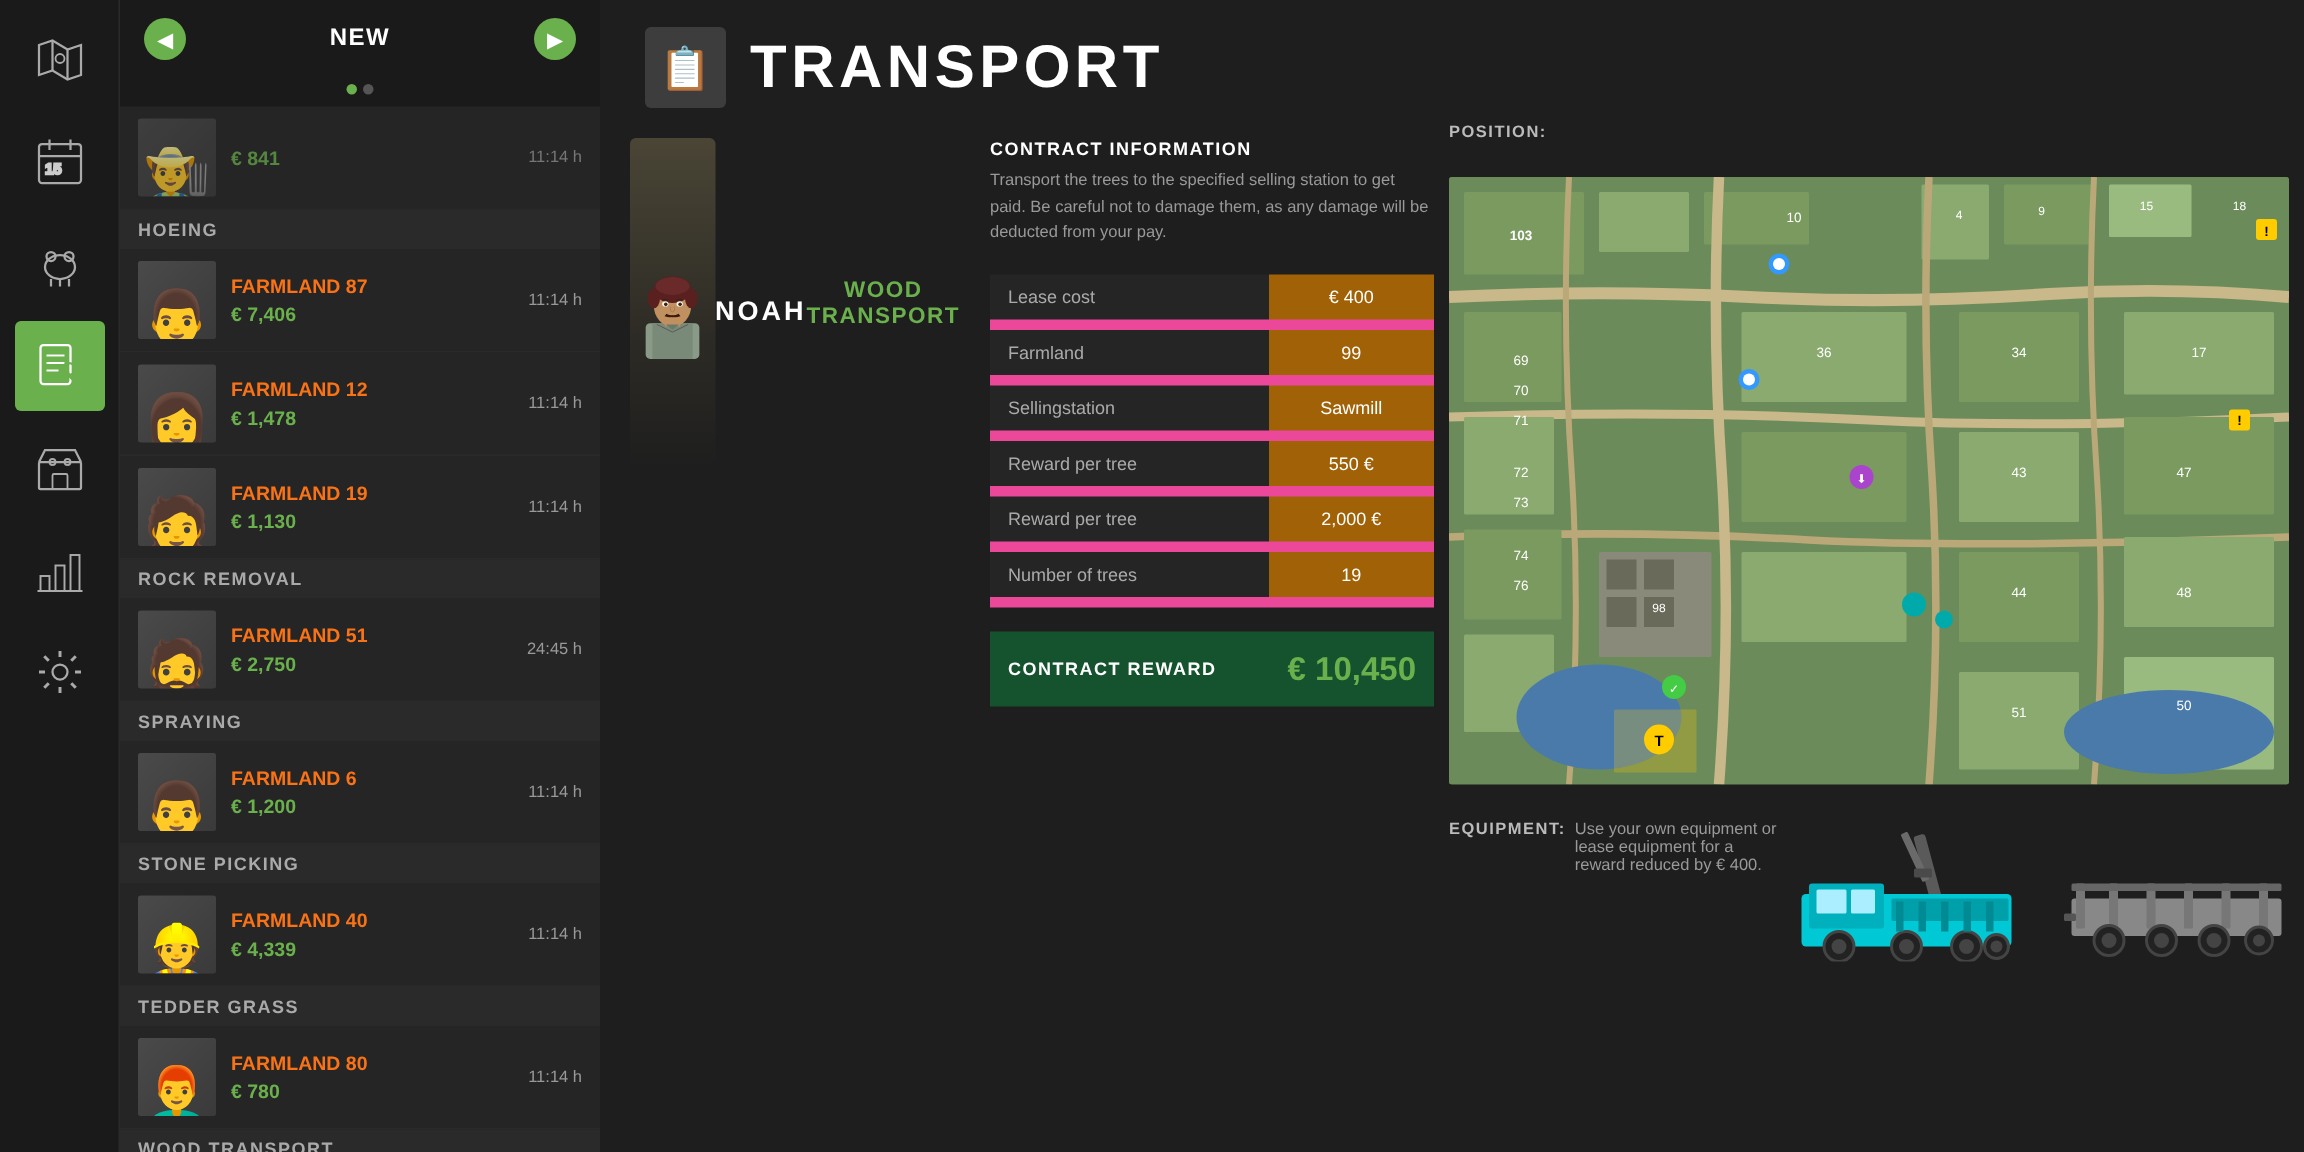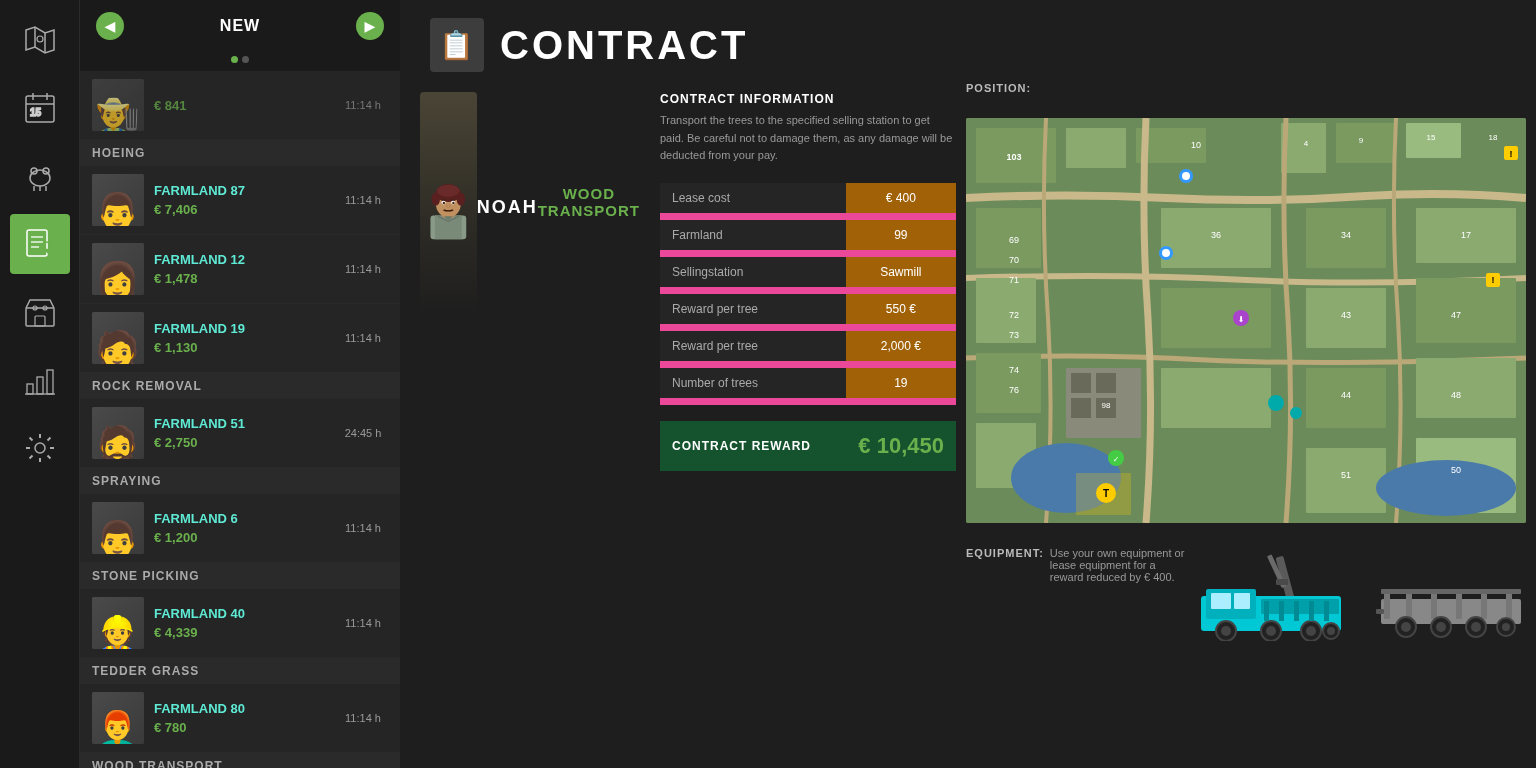--- a/index.html
+++ b/index.html
@@ -146,32 +146,32 @@
       line-height: 1;
       margin-bottom: -4px;
     }
     .contract-info {
       flex: 1;
       margin-left: 10px;
     }
     .contract-name {
       font-size: 13px;
       font-weight: bold;
-      color: #5eead4;
+      color: #f97316;
       margin-bottom: 4px;
     }
     .contract-price {
       font-size: 13px;
       color: #6ab04c;
       font-weight: bold;
     }
     .contract-time {
       font-size: 11px;
       color: #999;
-      text-align: center;
+      text-align: right;
       min-width: 50px;
     }
 
     
     .main-content {
       flex: 1;
       display: flex;
       flex-direction: column;
       background: #1e1e1e;
       position: relative;
@@ -396,21 +396,21 @@
   </div>
 
   <div class="category-label">WOOD TRANSPORT</div>
 
 </div>
 
 <div class="main-content">
 
   <div style="display:flex; align-items:center; padding: 18px 30px 0 30px; gap:16px;">
     <div style="width:54px;height:54px;background:#3d3d3d;border-radius:4px;display:flex;align-items:center;justify-content:center;font-size:28px;">📋</div>
-    <div style="font-size:40px;font-weight:bold;color:#fff;letter-spacing:3px;">CONTRACT</div>
+    <div style="font-size:40px;font-weight:bold;color:#fff;letter-spacing:3px;">TRANSPORT</div>
   </div>
 
   <div style="display:flex; flex:1; padding: 10px 10px 10px 20px; gap:0; overflow:hidden;">
 
     <div style="display:flex; flex-direction:row; gap:20px; flex:1; align-items:flex-start;">
 
       <div style="display:flex;flex-direction:row;align-items:center;width:220px;flex-shrink:0;margin-top:10px;">
         <div style="width:190px;height:220px;background:linear-gradient(180deg,#4a4535 0%,#2d2b25 60%,#1e1e1e 100%);border-radius:4px;overflow:hidden;display:flex;align-items:center;justify-content:center;">
 
           <svg width="190" height="220" viewBox="0 0 190 220" xmlns="http://www.w3.org/2000/svg">

